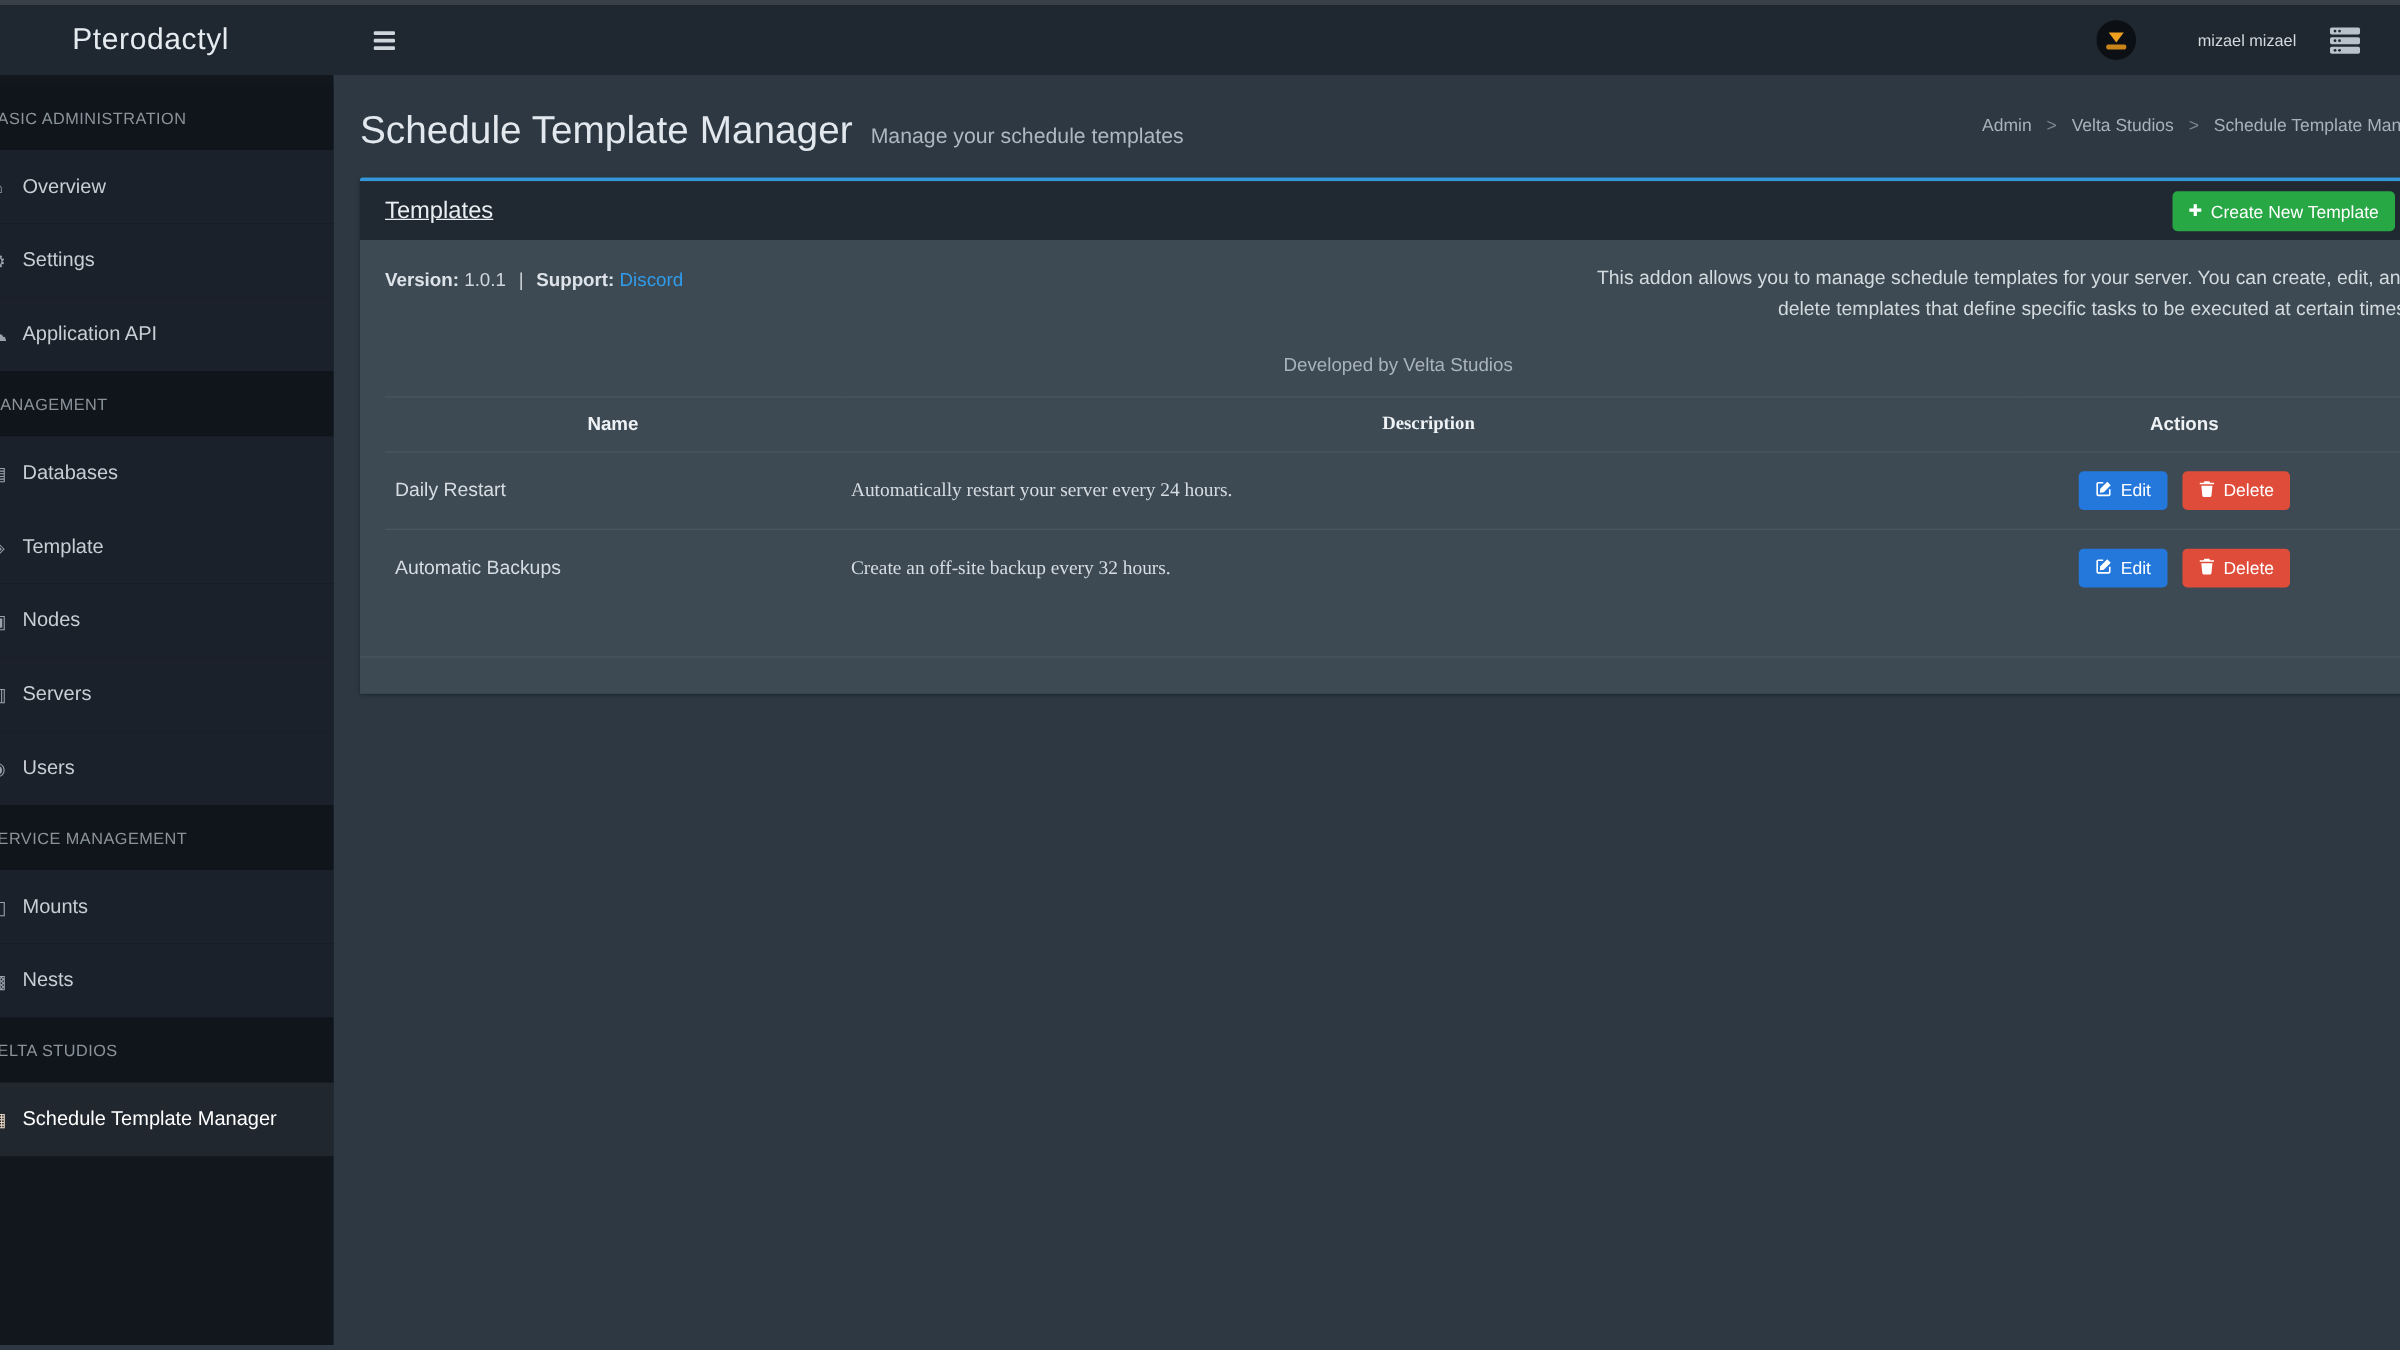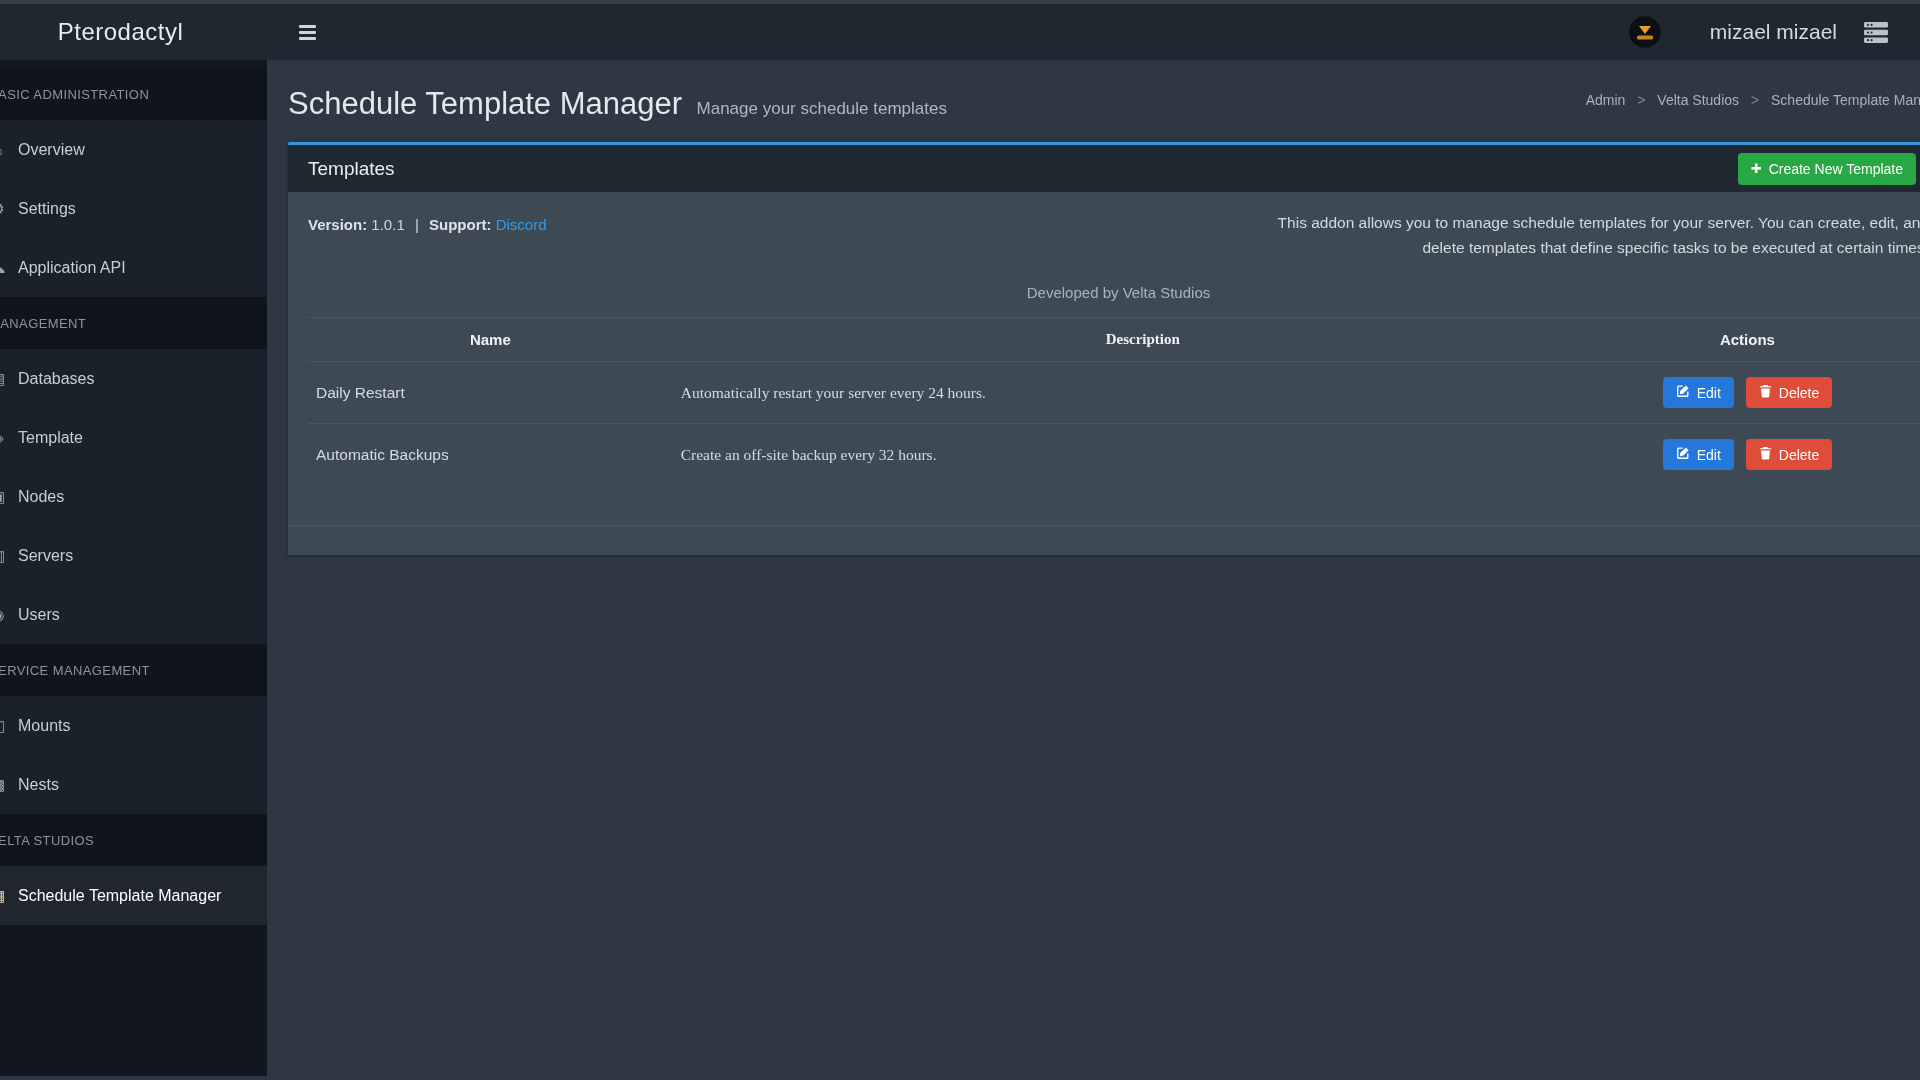--- a/index.html
+++ b/index.html
@@ -13,21 +13,21 @@
   .topstrip { height:4px; background:#3a4047; }
 
   
   .navbar { height:56px; background:#1f2831; display:flex; align-items:center; flex:0 0 auto; }
   .brand { width:293px; text-align:center; color:#e6ebf0; font-size:24px; font-weight:400;
            letter-spacing:.5px; cursor:pointer; }
   .hamburger { margin-left:26px; display:flex; flex-direction:column; gap:3px; cursor:pointer; padding:6px; }
   .hamburger div { width:17px; height:3px; background:#cfd6dc; border-radius:1px; }
   .nav-right { margin-left:auto; display:flex; align-items:center; gap:14px; padding-right:85px; }
   .avatar { width:32px; height:32px; border-radius:50%; overflow:hidden; cursor:pointer; flex:0 0 auto; }
-  .user-name { color:#d4dade; font-size:21px; cursor:pointer;margin-left:35px; }
+  .user-name { color:#d4dade; font-size:13px; cursor:pointer;margin-left:35px; }
   .rack-icon { margin-left:12px; cursor:pointer; display:flex; }
 
   
   .main { flex:1; display:flex; min-height:0; }
 
   
   .sidebar { width:293px; flex:0 0 auto; background:#12171e; padding-top:8px; }
   .side-header { height:52px; display:flex; align-items:center; padding-left:15px;
                  background:#10151c; color:#8b949c; font-size:13px; letter-spacing:.4px; }
   .side-item { height:59px; display:flex; align-items:center; padding-left:15px;
@@ -44,21 +44,21 @@
   .page-subtitle { color:#aeb8c1; font-size:17px; margin-left:10px; }
   .breadcrumb { position:absolute; right:25px; top:32px; font-size:14px; color:#a9b2bb;
                 white-space:nowrap; }
   .breadcrumb .crumb { cursor:pointer; }
   .breadcrumb .sep { color:#7f8891; padding:0 8px; }
 
   
   .panel { margin:0 25px 0 21px; box-shadow:0 1px 3px rgba(0,0,0,.35); }
   .panel-top { height:3px; background:#3498db; border-radius:2px 2px 0 0; }
   .panel-header { background:#202931; height:47px; display:flex; align-items:center; padding:0 20px; }
-  .panel-title { color:#e9eef2; font-size:19px; }
+  .panel-title { color:#e9eef2; font-size:19px;text-decoration:underline; }
   .create-btn { margin-left:auto; margin-right:13px; background:#28a745; border:none; color:#fff;
                 font-size:14px; padding:8px 13px; border-radius:4px; display:flex; align-items:center;
                 gap:7px; cursor:pointer; font-family:inherit; }
   .create-btn .plus { font-size:13px; }
   .panel-body { background:#3d4a54; padding:18px 20px 16px; }
   .info-row { display:flex; justify-content:space-between; align-items:flex-start; }
   .version-line { color:#cfd6dc; font-size:15px; padding-top:6px; white-space:nowrap; }
   .version-line b { color:#dde3e8; }
   .version-line .sep { margin:0 6px; }
   .discord-link { color:#2f9ded; text-decoration:none; cursor:pointer;text-align:right; }
@@ -69,21 +69,21 @@
   table { width:100%; border-collapse:collapse; margin-bottom:24px; }
   th { text-align:center; color:#eef2f5; font-size:15px; padding:13px 8px;
        border-top:1px solid #4a5761; border-bottom:1px solid #4a5761; }
   td { color:#d6dce1; font-size:15.5px; padding:15px 8px; border-bottom:1px solid #4a5761; }
   tr:last-child td { border-bottom:none; }
   .col-name { width:22.5%; }
   .col-desc { width:58%;font-family:Liberation Serif, serif; }
   .col-actions { width:19.5%; text-align:center; padding-right:55px; }
   .action-btns { display:inline-flex; gap:12px; }
   .btn { border:none; color:#fff; font-size:14px; padding:7px 13px; border-radius:4px;
-         display:inline-flex; align-items:center; gap:7px; cursor:pointer; font-family:inherit; }
+         display:inline-flex; gap:7px; cursor:pointer; font-family:inherit; }
   .btn-edit { background:#2478dc; }
   .btn-delete { background:#e04c3a; }
   .panel-footer { background:#3d4a54; border-top:1px solid #4a5761; height:30px; }
 </style>
 </head>
 <body>
 
 <div class="viewport">
 <div class="page">
 

